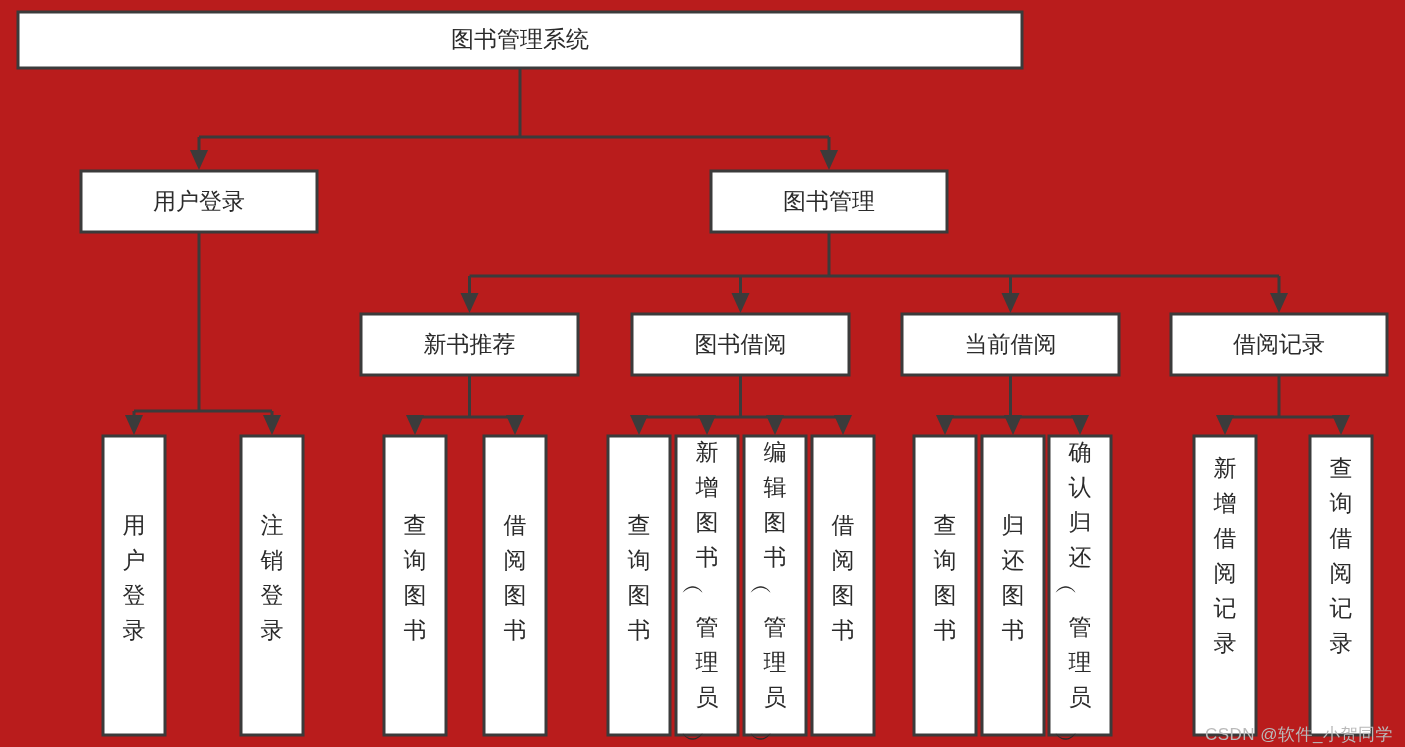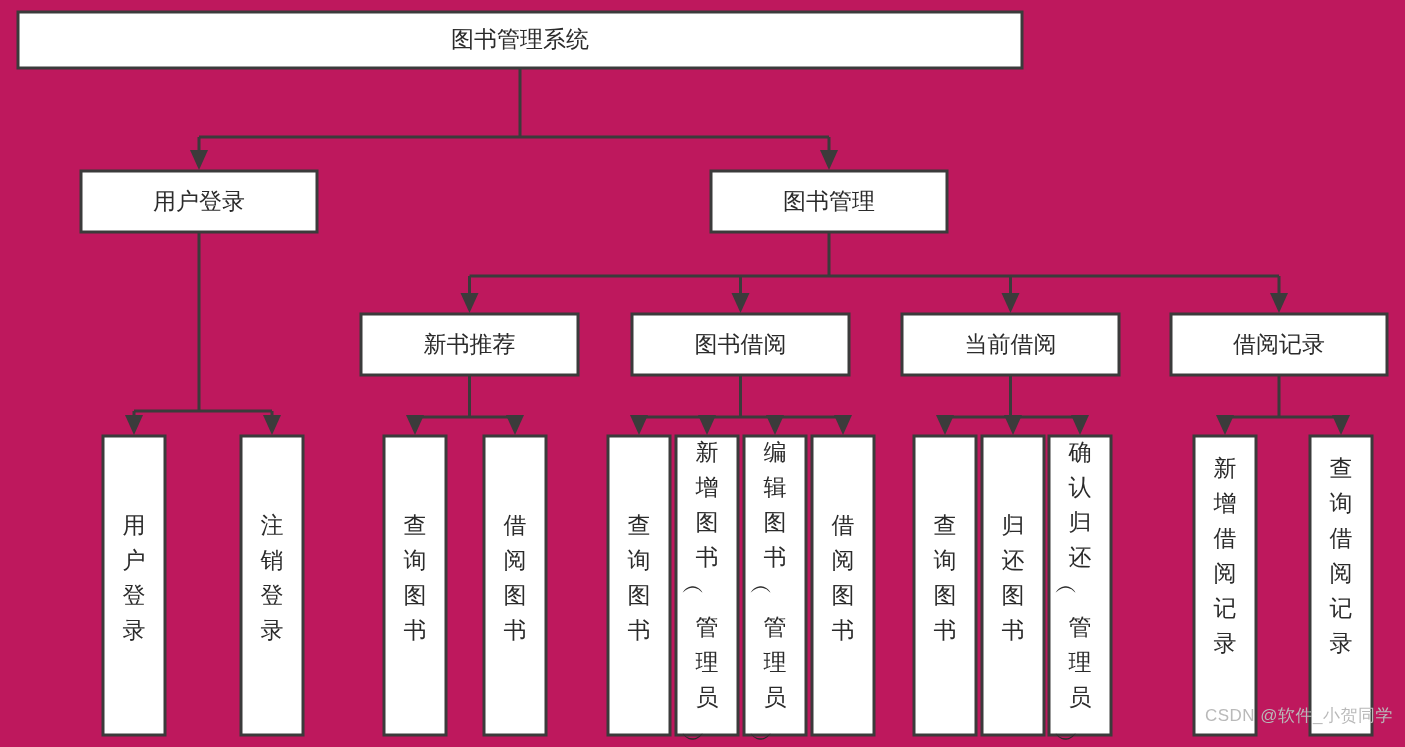--- a/index.html
+++ b/index.html
@@ -1,36 +1,36 @@
 <!DOCTYPE html>
 <html><head>
 <meta charset="utf-8">
 <style>
   html,body{margin:0;padding:0;background:#ffffff;}
   body{
     font-family:"Liberation Sans","DejaVu Sans",sans-serif;
     width:1405px;height:747px;overflow:hidden;
   }
-  #diagram-root{position:relative;width:1405px;height:747px;background:#be185d;}
+  #diagram-root{position:relative;width:1405px;height:747px;background:#b91c1c;}
   svg#chart-svg{position:absolute;left:0;top:0;width:1405px;height:747px;display:block;}
   .node-box{fill:#ffffff;stroke:#3b3b3b;stroke-width:3;}
   .edge-line{stroke:#3b3b3b;stroke-width:3;fill:none;stroke-linecap:butt;}
   .edge-head{fill:#3b3b3b;stroke:none;}
   .node-label{
     font-family:"Liberation Sans","DejaVu Sans",sans-serif;
     font-size:23px;fill:#2b2b2b;
     text-anchor:middle;dominant-baseline:middle;
   }
   .leaf-label{
     font-family:"Liberation Sans","DejaVu Sans",sans-serif;
     font-size:23px;fill:#2b2b2b;
     text-anchor:middle;
   }
   .watermark{
-    position:absolute;right:12px;bottom:20px;
+    position:absolute;right:12px;bottom:1px;
     font-family:"Liberation Sans","DejaVu Sans",sans-serif;
     font-size:17px;color:#b9b9b9;white-space:nowrap;
     letter-spacing:0.5px;
   }
 </style>
 </head>
 <body>
 
 <div id="diagram-root">
   <svg id="chart-svg" viewBox="0 0 1405 747">

